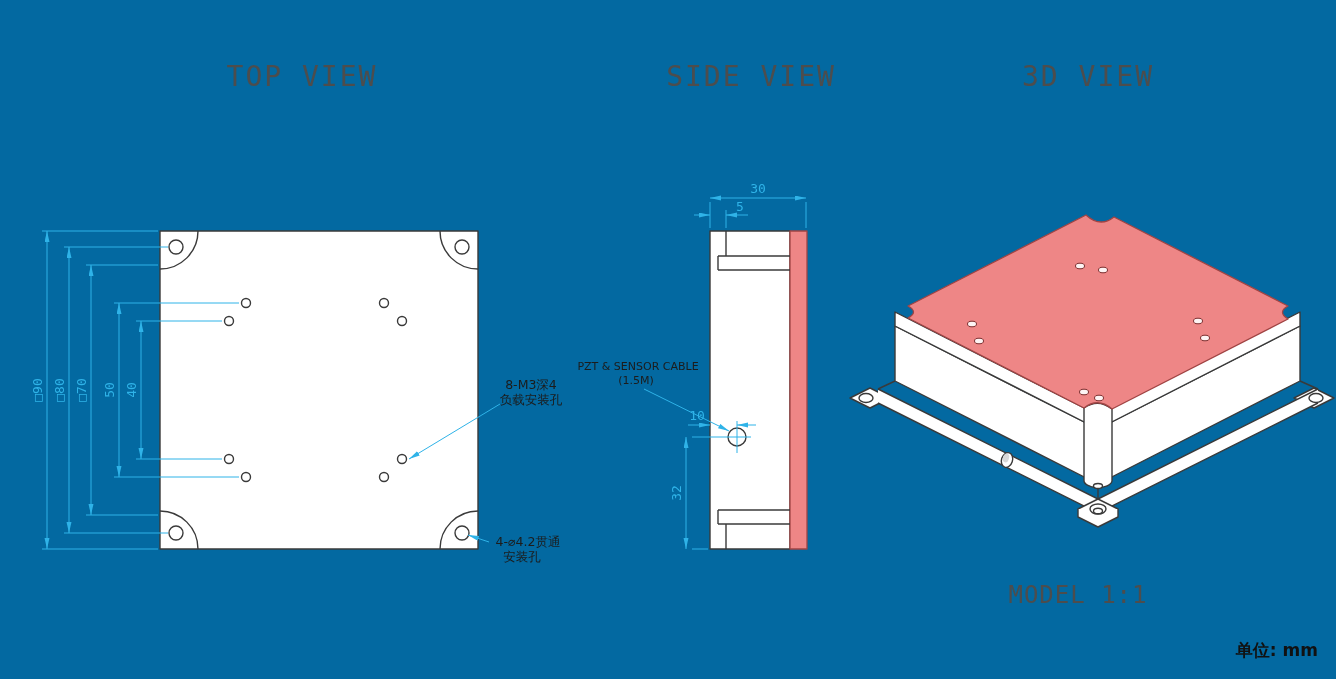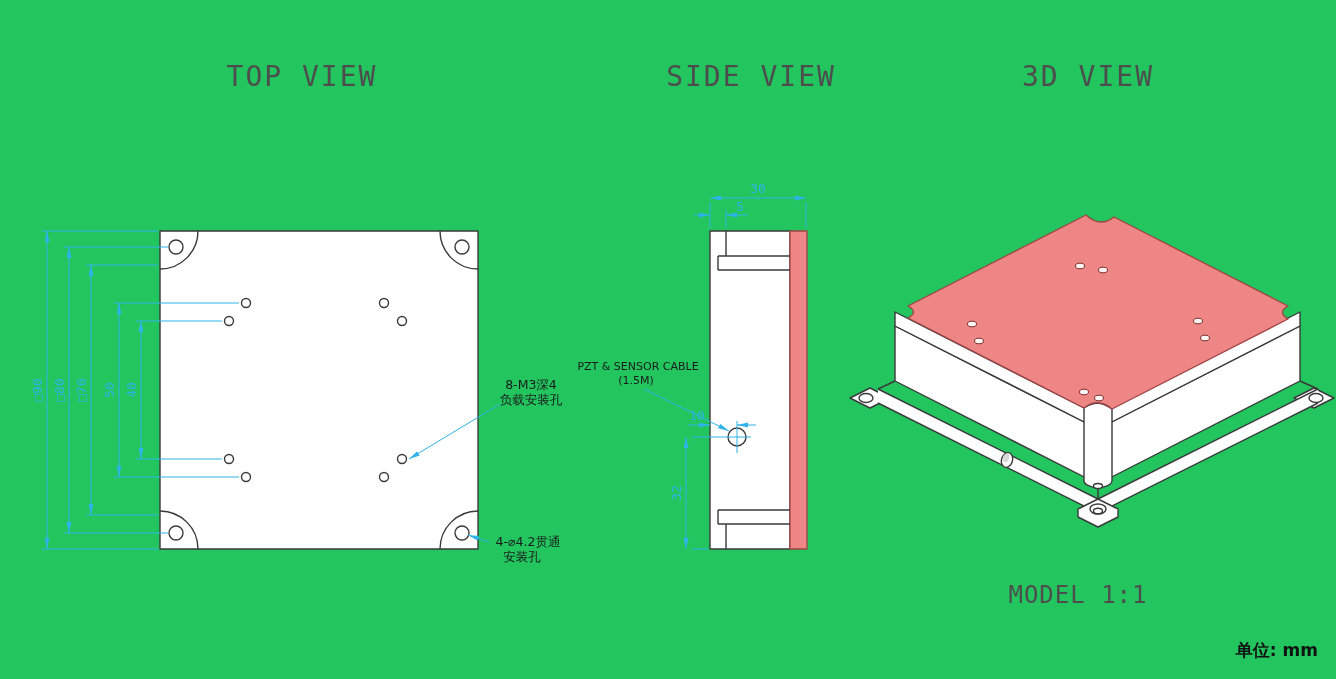--- a/index.html
+++ b/index.html
@@ -1,16 +1,16 @@
 <!DOCTYPE html>
 <html><head>
 <meta charset="utf-8">
 <style>
   html,body{margin:0;padding:0;background:#ffffff;}
-  .canvas{position:relative;width:1336px;height:679px;background:#22c55e;overflow:hidden;
+  .canvas{position:relative;width:1336px;height:679px;background:#0369a1;overflow:hidden;
           font-family:"DejaVu Sans", sans-serif;}
   svg{display:block;}
   text{user-select:none;}
   .view-title{font-family:"DejaVu Sans Mono", monospace;font-size:28px;fill:#4d4d4d;letter-spacing:2px;}
   .model-text{font-family:"DejaVu Sans Mono", monospace;font-size:24px;fill:#4d4d4d;letter-spacing:1px;}
   .dim-text{font-family:"DejaVu Sans Mono", monospace;font-size:13px;fill:#2fb3e8;}
   .callout-text{font-family:"DejaVu Sans", sans-serif;font-size:12.5px;fill:#1c1c1c;}
   .cable-text{font-family:"DejaVu Sans", sans-serif;font-size:11px;fill:#1c1c1c;}
   .unit-text{font-family:"DejaVu Sans", sans-serif;font-size:17px;font-weight:bold;fill:#111111;}
   .geo{stroke:#3a3a3a;stroke-width:1.4;fill:none;stroke-linejoin:round;}

